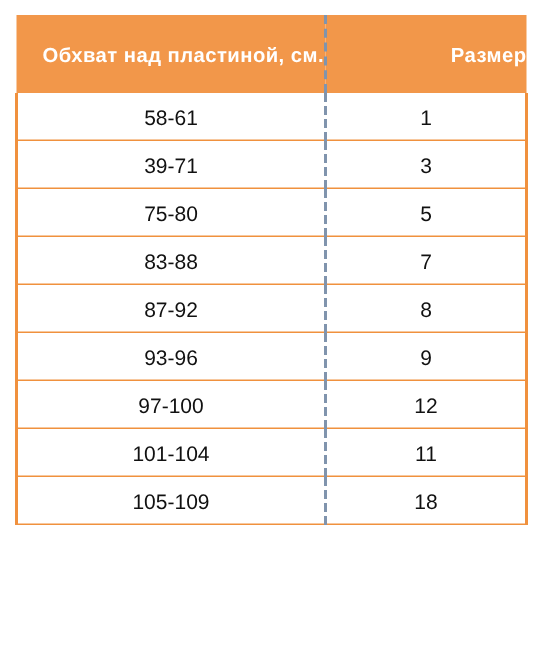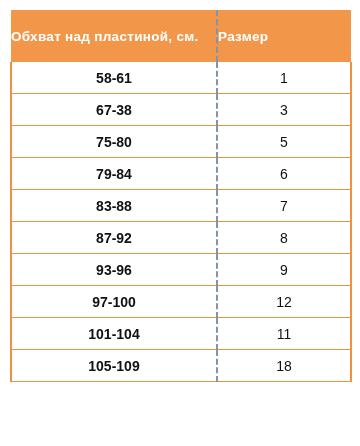--- a/index.html
+++ b/index.html
@@ -33,21 +33,21 @@
   table.size-table col.col-size  { width: 134px; }
 
   
   thead tr.header-row th {
     background: #F2974A;
     color: #ffffff;
     height: 52px;
     font-size: 13.5px;
     font-weight: bold;
     letter-spacing: 0.3px;
-    text-align: left;
+    text-align: right;
     vertical-align: middle;
     padding: 0;
     border: 0;
   }
 
   thead tr.header-row th.th-girth {
     border-right: 2px dashed #8094AD;
   }
 
   
@@ -57,21 +57,21 @@
     text-align: center;
     vertical-align: middle;
     background: #ffffff;
     border-top: 1px solid #F0913E;
     border-bottom: 1px solid #F0913E;
     color: #111111;
   }
 
   tbody tr.data-row td.cell-girth {
     font-size: 14px;
-    font-weight: bold;
+    font-weight: normal;
     border-left: 2px solid #F0913E;
     border-right: 2px dashed #8094AD;
   }
 
   tbody tr.data-row td.cell-size {
     font-size: 14px;
     font-weight: normal;
     border-right: 2px solid #F0913E;
   }
 
@@ -93,30 +93,26 @@
         <th class="th-girth">Обхват над пластиной, см.</th>
         <th class="th-size">Размер</th>
       </tr>
     </thead>
     <tbody>
       <tr class="data-row">
         <td class="cell-girth">58-61</td>
         <td class="cell-size">1</td>
       </tr>
       <tr class="data-row">
-        <td class="cell-girth">67-38</td>
+        <td class="cell-girth">39-71</td>
         <td class="cell-size">3</td>
       </tr>
       <tr class="data-row">
         <td class="cell-girth">75-80</td>
         <td class="cell-size">5</td>
-      </tr>
-      <tr class="data-row">
-        <td class="cell-girth">79-84</td>
-        <td class="cell-size">6</td>
       </tr>
       <tr class="data-row">
         <td class="cell-girth">83-88</td>
         <td class="cell-size">7</td>
       </tr>
       <tr class="data-row">
         <td class="cell-girth">87-92</td>
         <td class="cell-size">8</td>
       </tr>
       <tr class="data-row">

